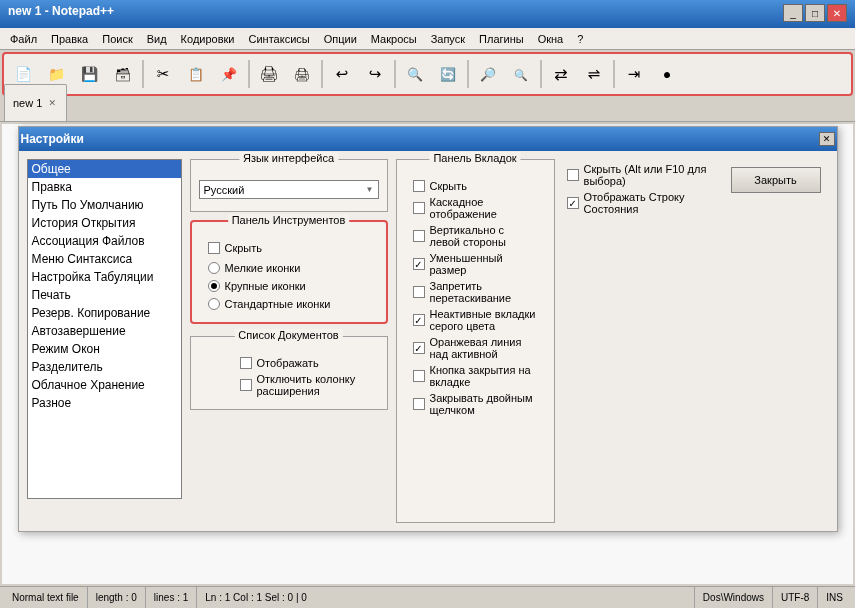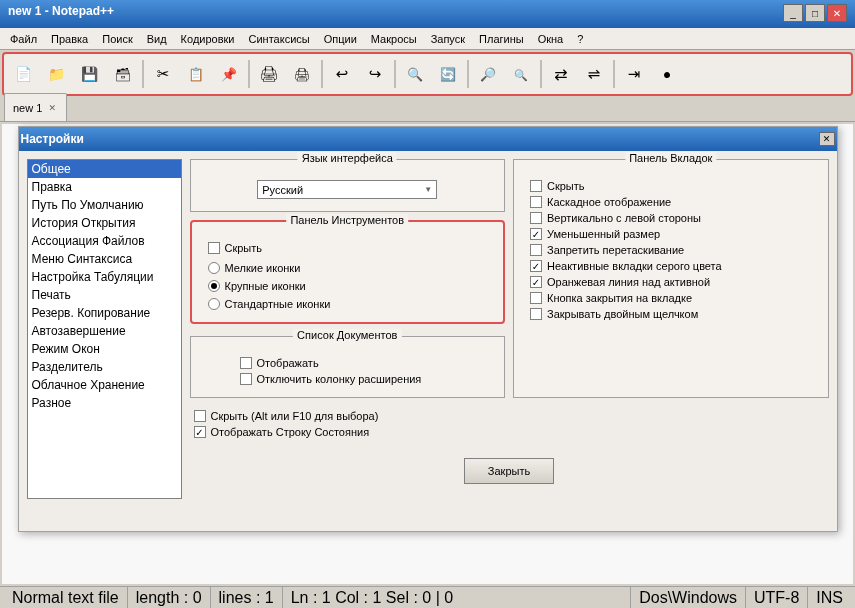--- a/index.html
+++ b/index.html
@@ -110,21 +110,21 @@
     .tab {
       background: #f0ede8;
       border: 1px solid #a0a0a0;
       border-bottom: none;
       padding: 2px 8px;
       display: flex;
       align-items: center;
       gap: 4px;
       cursor: pointer;
       font-size: 11px;
-      height: 28px;
+      height: 37px;
       border-radius: 2px 2px 0 0;
     }
     .tab-close {
       font-size: 9px;
       cursor: pointer;
       color: #666;
       width: 12px;
       height: 12px;
       display: flex;
       align-items: center;
@@ -215,21 +215,21 @@
       font-size: 12px;
       color: #000;
       white-space: nowrap;
     }
     .list-item.selected { background: #316ac5; color: white; }
 
     
     .settings-panels {
       flex: 1;
       display: flex;
-      flex-direction: column;
+      flex-direction: row;
       gap: 8px;
     }
 
     .top-panels {
       display: flex;
       gap: 8px;
     }
 
     .center-panel {
       flex: 1;
@@ -376,21 +376,21 @@
     
     .status-bar {
       background: #d4d0c8;
       border-top: 1px solid #a0a0a0;
       height: 22px;
       display: flex;
       align-items: center;
       padding: 0 4px;
       gap: 0;
       flex-shrink: 0;
-      font-size: 16px;
+      font-size: 10px;
     }
     .status-section {
       padding: 0 8px;
       border-right: 1px solid #a0a0a0;
       height: 100%;
       display: flex;
       align-items: center;
     }
     .status-section:last-child { border-right: none; }
     .status-section-wide { flex: 1; }

